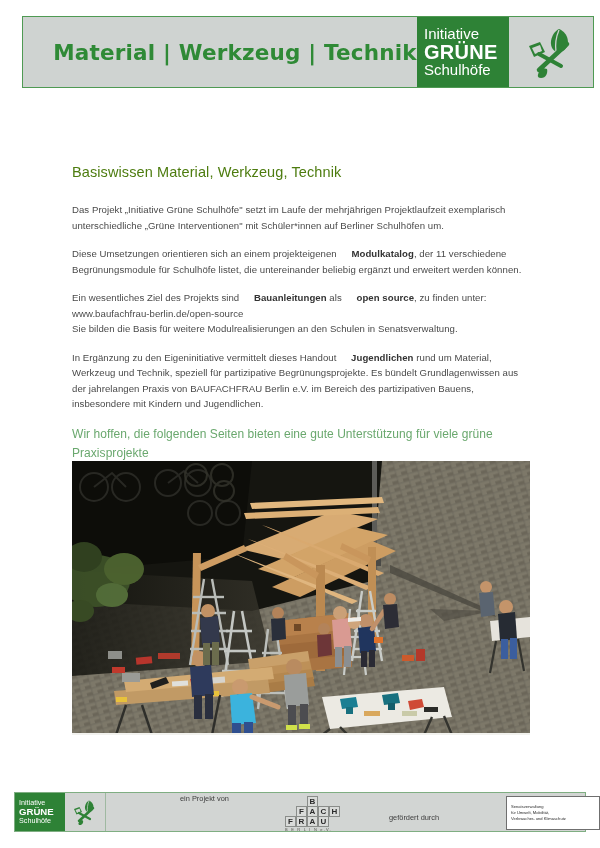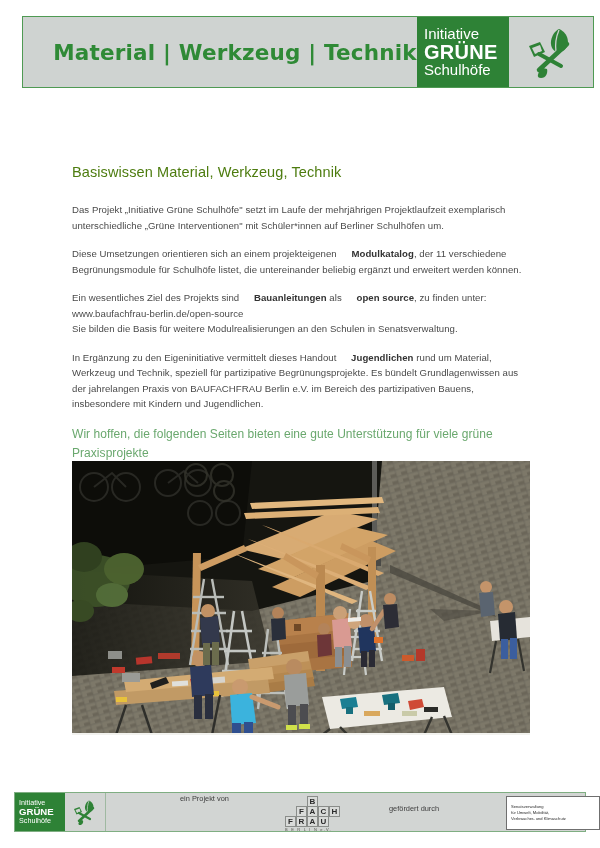--- a/index.html
+++ b/index.html
@@ -147,21 +147,21 @@
     display: flex;
     align-items: center;
     position: relative;
   }
   .f-label {
     font-size: 7.4px;
     color: #3d3d3d;
     white-space: nowrap;
   }
   .lbl-projekt { position: absolute; left: 74px; top: 1px; }
-  .lbl-gefoerdert { position: absolute; left: 283px; top: 11px; }
+  .lbl-gefoerdert { position: absolute; left: 283px; top: 20px; }
 
   
   .bfw {
     position: absolute;
     left: 155px;
     top: 3px;
     width: 88px;
     height: 34px;
   }
   .bfw .cell {

